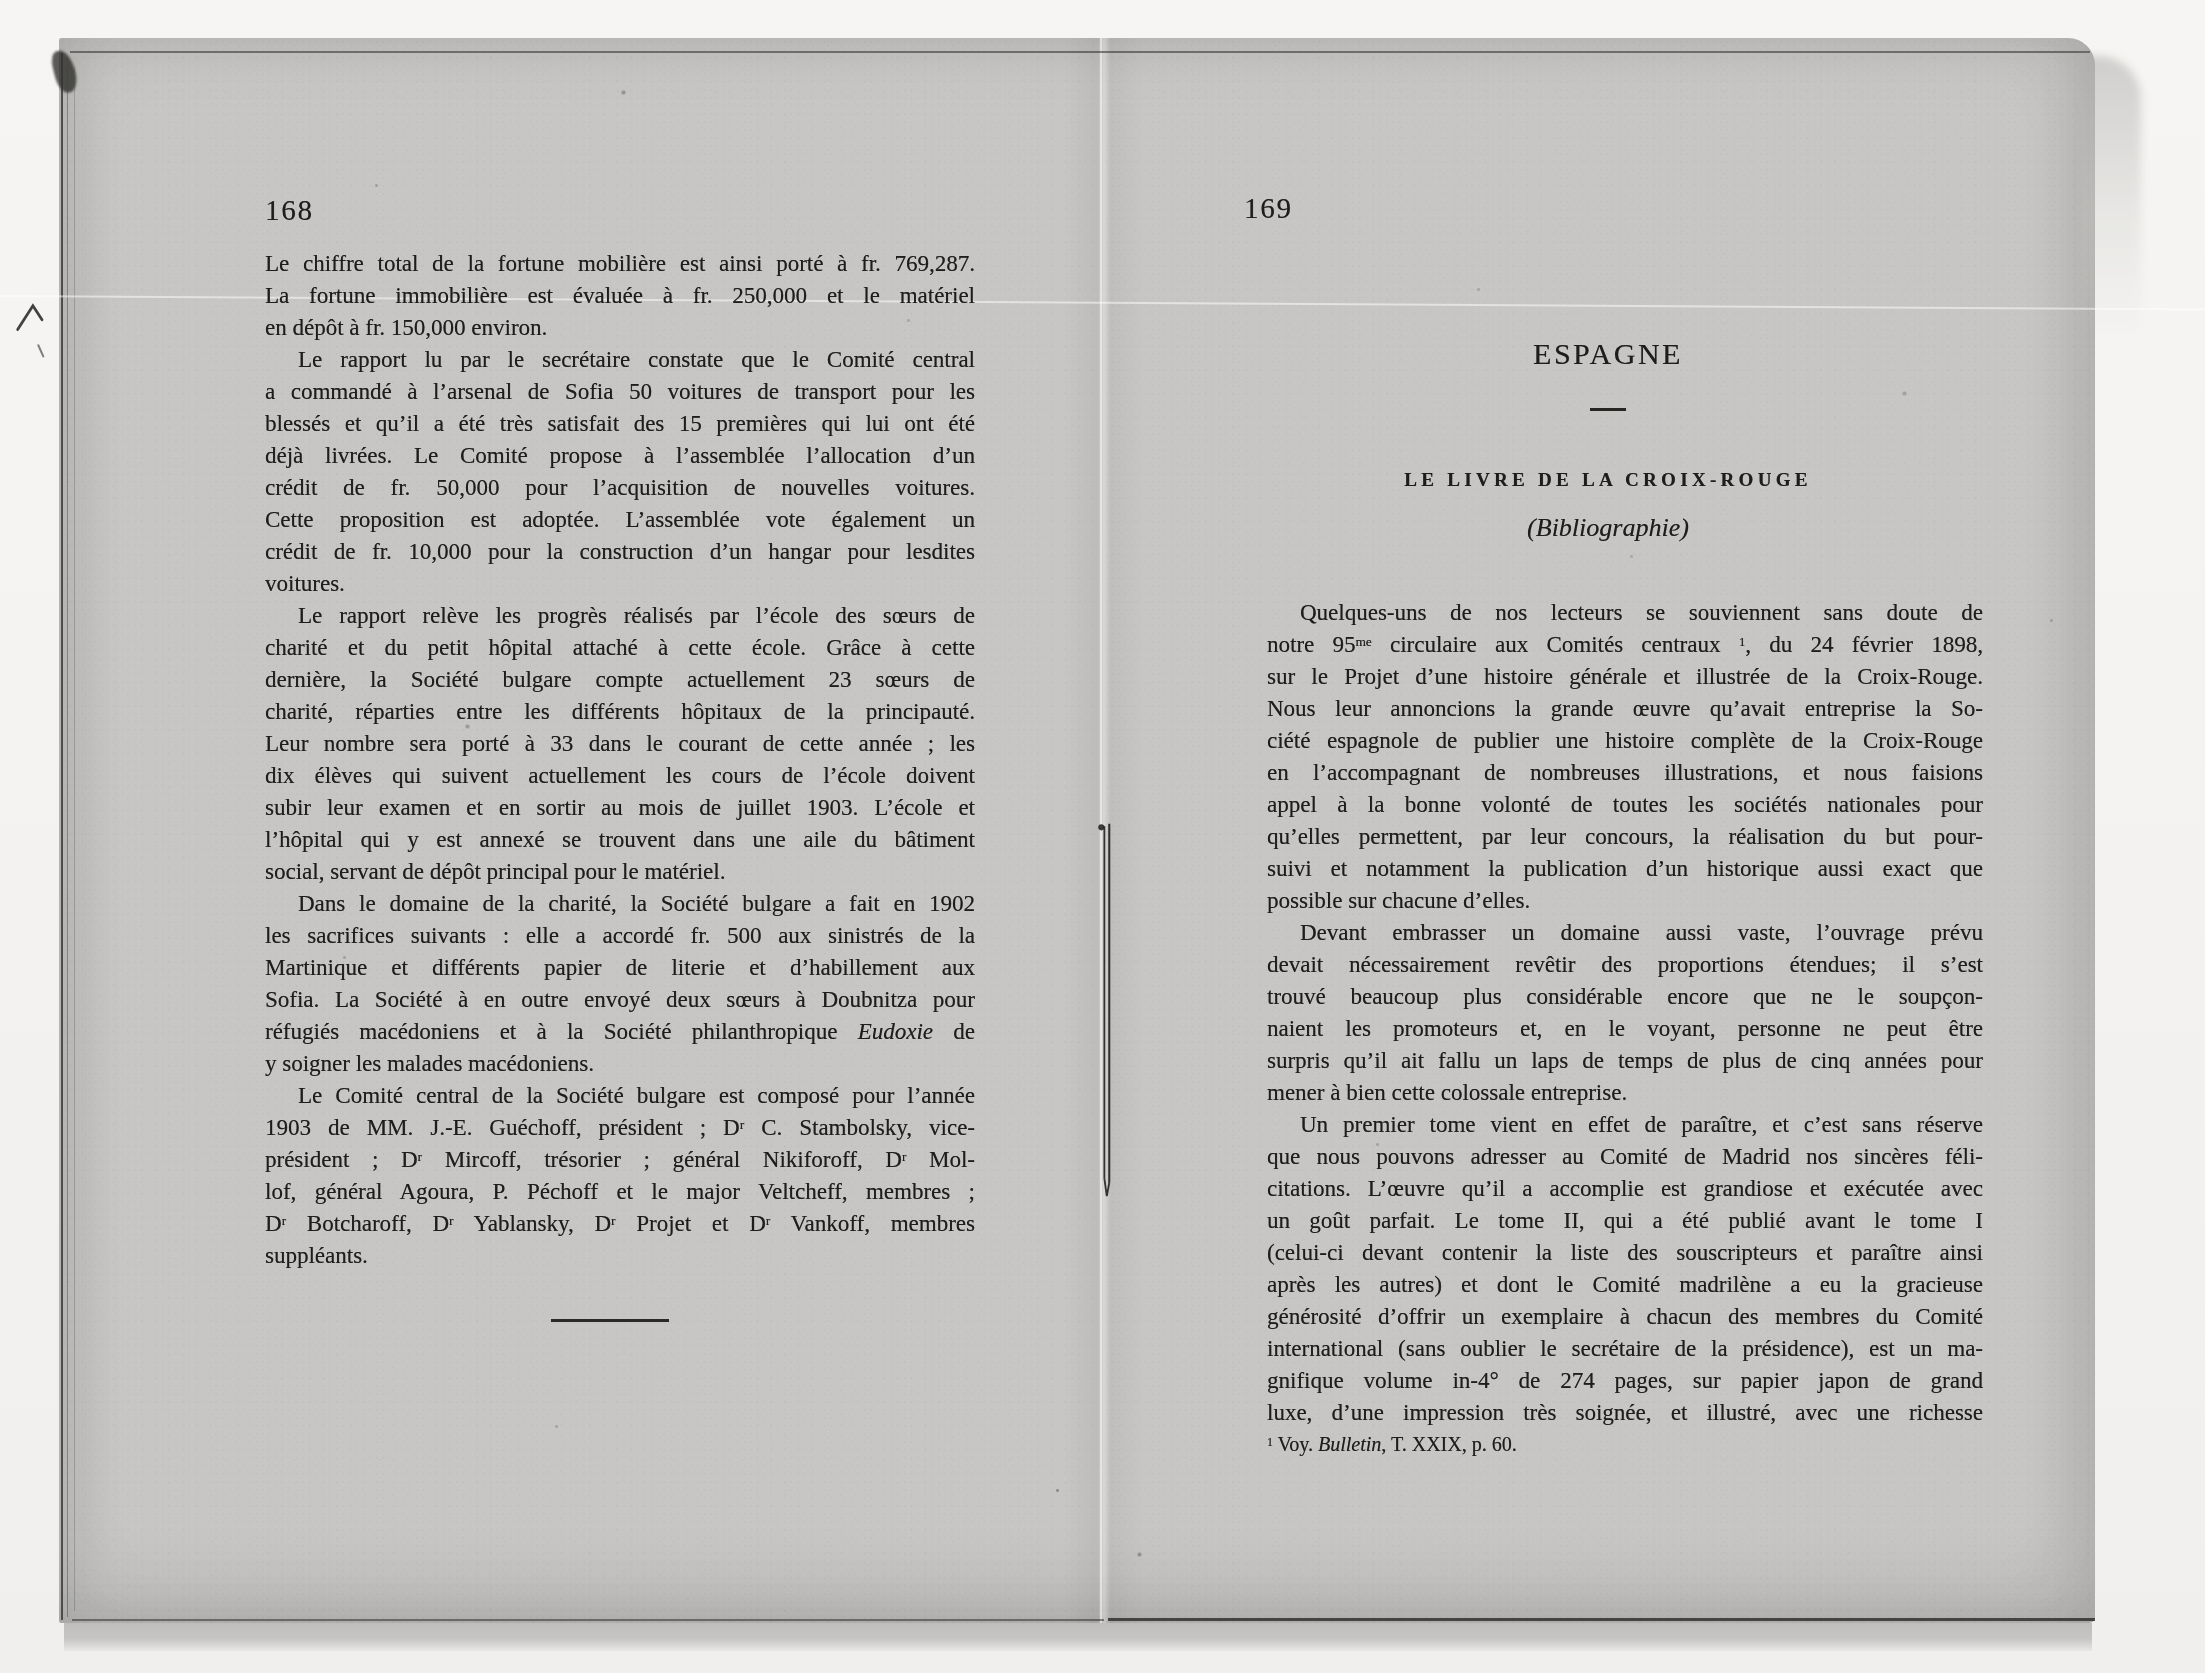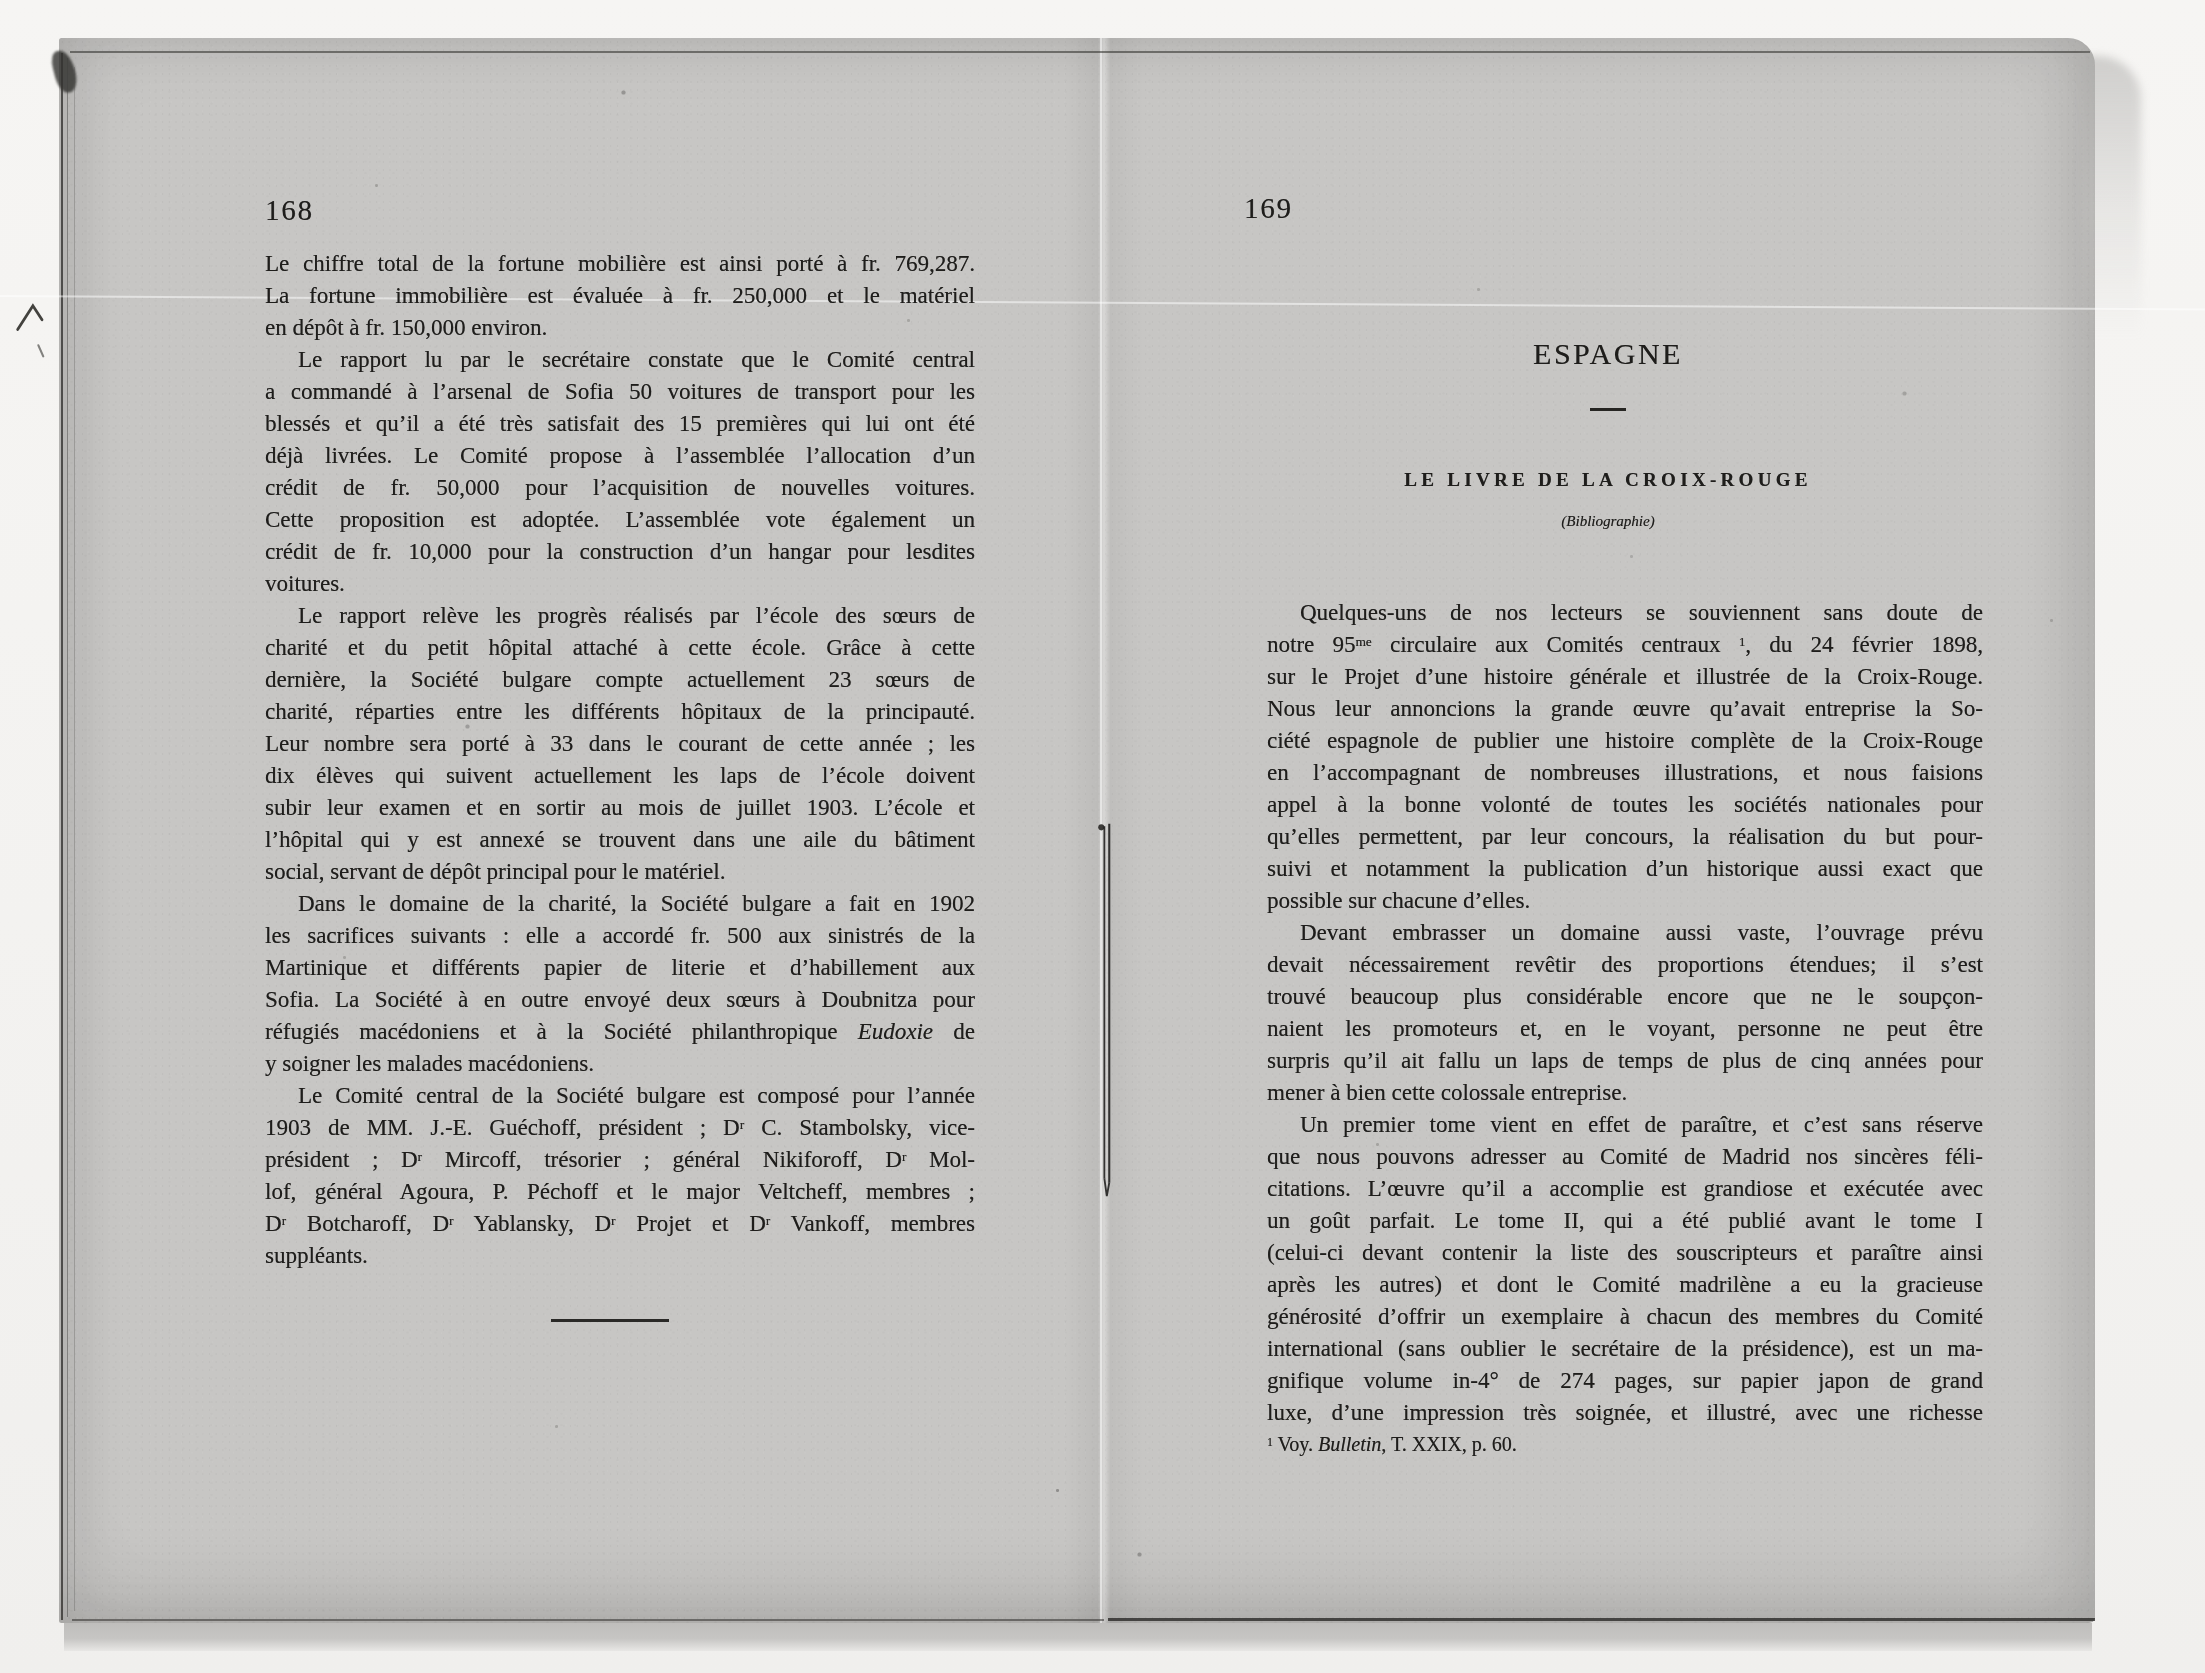--- a/index.html
+++ b/index.html
@@ -89,21 +89,21 @@
   .line.end{text-align:left;text-align-last:auto;}
   .line.indent{text-indent:33px;}
   .sup{font-size:58%;position:relative;top:-0.42em;}
   .it{font-style:italic;}
   .headings{position:absolute;left:1250px;width:716px;text-align:center;}
   .h-country{top:337px;font-size:30px;font-weight:normal;letter-spacing:2.5px;}
   .h-rule{top:402px;}
   .h-rule span{display:inline-block;width:36px;height:3.1px;background:#262522;
     filter:blur(0.2px);}
   .h-title{top:469px;font-size:19px;font-weight:bold;letter-spacing:4.3px;}
-  .h-sub{top:513px;font-size:15px;font-style:italic;text-align:center;}
+  .h-sub{top:513px;font-size:26px;font-style:italic;text-align:center;}
   .section-rule{position:absolute;left:551px;top:1319px;width:118px;height:2.5px;
     background:#2a2927;filter:blur(0.3px);}
   .footnote{position:absolute;left:1267px;top:1431px;width:716px;font-size:20px;}
   .footnote .line{height:27px;line-height:27px;text-align:left;text-align-last:auto;}
   .mark{position:absolute;}
 </style>
 </head>
 <body>
 
 <div class="book"></div>
@@ -145,21 +145,21 @@
       <div class="line"><span>déjà livrées. Le Comité propose à l’assemblée l’allocation d’un</span></div>
       <div class="line"><span>crédit de fr. 50,000 pour l’acquisition de nouvelles voitures.</span></div>
       <div class="line"><span>Cette proposition est adoptée. L’assemblée vote également un</span></div>
       <div class="line"><span>crédit de fr. 10,000 pour la construction d’un hangar pour lesdites</span></div>
       <div class="line end"><span>voitures.</span></div>
       <div class="line indent"><span>Le rapport relève les progrès réalisés par l’école des sœurs de</span></div>
       <div class="line"><span>charité et du petit hôpital attaché à cette école. Grâce à cette</span></div>
       <div class="line"><span>dernière, la Société bulgare compte actuellement 23 sœurs de</span></div>
       <div class="line"><span>charité, réparties entre les différents hôpitaux de la principauté.</span></div>
       <div class="line"><span>Leur nombre sera porté à 33 dans le courant de cette année ; les</span></div>
-      <div class="line"><span>dix élèves qui suivent actuellement les laps de l’école doivent</span></div>
+      <div class="line"><span>dix élèves qui suivent actuellement les cours de l’école doivent</span></div>
       <div class="line"><span>subir leur examen et en sortir au mois de juillet 1903. L’école et</span></div>
       <div class="line"><span>l’hôpital qui y est annexé se trouvent dans une aile du bâtiment</span></div>
       <div class="line end"><span>social, servant de dépôt principal pour le matériel.</span></div>
       <div class="line indent"><span>Dans le domaine de la charité, la Société bulgare a fait en 1902</span></div>
       <div class="line"><span>les sacrifices suivants : elle a accordé fr. 500 aux sinistrés de la</span></div>
       <div class="line"><span>Martinique et différents papier de literie et d’habillement aux</span></div>
       <div class="line"><span>Sofia. La Société à en outre envoyé deux sœurs à Doubnitza pour</span></div>
       <div class="line"><span>réfugiés macédoniens et à la Société philanthropique </span><span class="it">Eudoxie</span><span> de</span></div>
       <div class="line end"><span>y soigner les malades macédoniens.</span></div>
       <div class="line indent"><span>Le Comité central de la Société bulgare est composé pour l’année</span></div>

